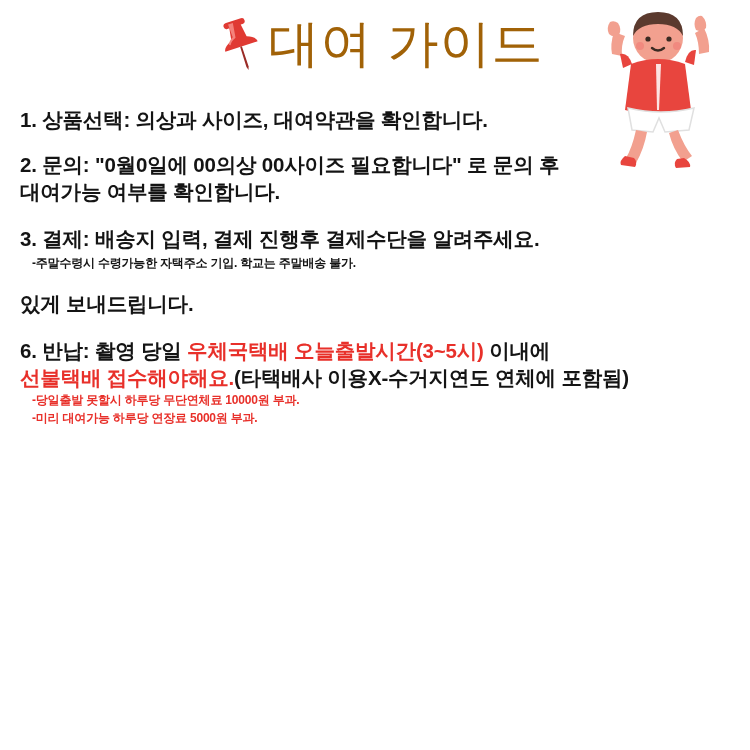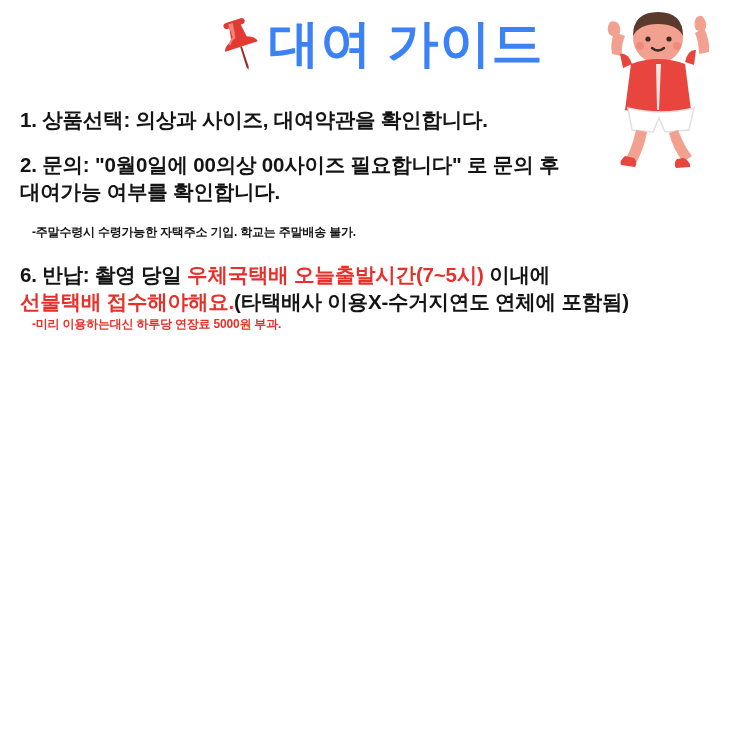--- a/index.html
+++ b/index.html
@@ -37,23 +37,23 @@
   }
   .pin-icon {
     width: 46px;
     height: 58px;
     position: relative;
     flex: none;
     transform: translateY(2px);
   }
   .title-text {
     font-size: 51px;
-    font-weight: 700;
+    font-weight: 400;
     letter-spacing: 1px;
-    color: #3b82f6;
+    color: #a16207;
     line-height: 1;
     white-space: nowrap;
   }
 
   
   .mascot {
     position: absolute;
     right: -2px;
     top: -8px;
     width: 150px;
@@ -160,35 +160,44 @@
     <div class="item i2">
       <div class="line">
         <span>2. 문의: "0월0일에 00의상 00사이즈 필요합니다" 로 문의 후</span>
       </div>
       <div class="line">
         <span> 대여가능 여부를 확인합니다.</span>
       </div>
     </div>
 
     <div class="item i3">
+      <div class="line">
+        <span>3. 결제:  배송지 입력, 결제 진행후 결제수단을 알려주세요.</span>
+      </div>
       <div class="line sub">
         <span>-주말수령시 수령가능한 자택주소 기입. 학교는 주말배송 불가.</span>
       </div>
     </div>
 
     <div class="item i4">
+      <div class="line">
+        <span>있게 보내드립니다.</span>
+      </div>
     </div>
 
 
     <div class="item i6">
       <div class="line">
-        <span>6. 반납: 촬영 당일 </span><span class="red">우체국택배 오늘출발시간(7~5시)</span><span> 이내에</span>
+        <span>6. 반납: 촬영 당일 </span><span class="red">우체국택배 오늘출발시간(3~5시)</span><span> 이내에</span>
       </div>
       <div class="line">
         <span class="red">선불택배 접수해야해요.</span><span>(타택배사 이용X-수거지연도 연체에 포함됨)</span>
       </div>
       <div class="line sub red">
-        <span>-미리 이용하는대신 하루당 연장료 5000원 부과.</span>
+        <span>-당일출발 못할시 하루당 무단연체료 10000원 부과.</span>
+      </div>
+      <div class="line sub red">
+        <span>-미리 대여가능 하루당 연장료 5000원 부과.</span>
       </div>
     </div>
 
   </div>
 </div>
 
 </body></html>

